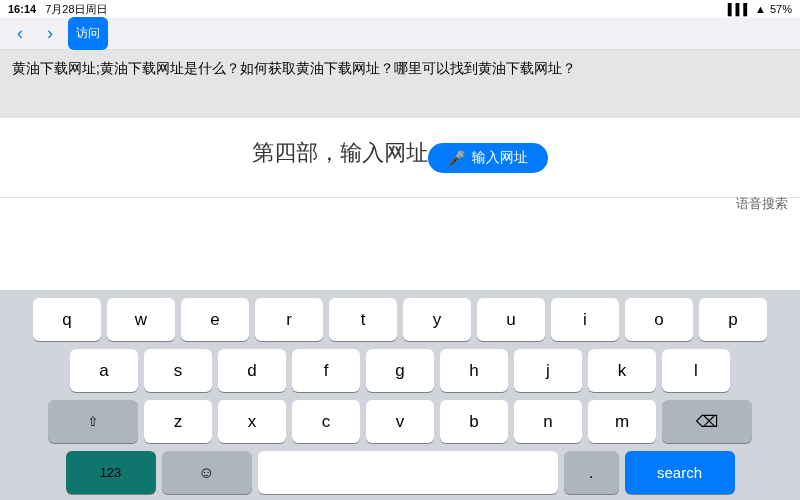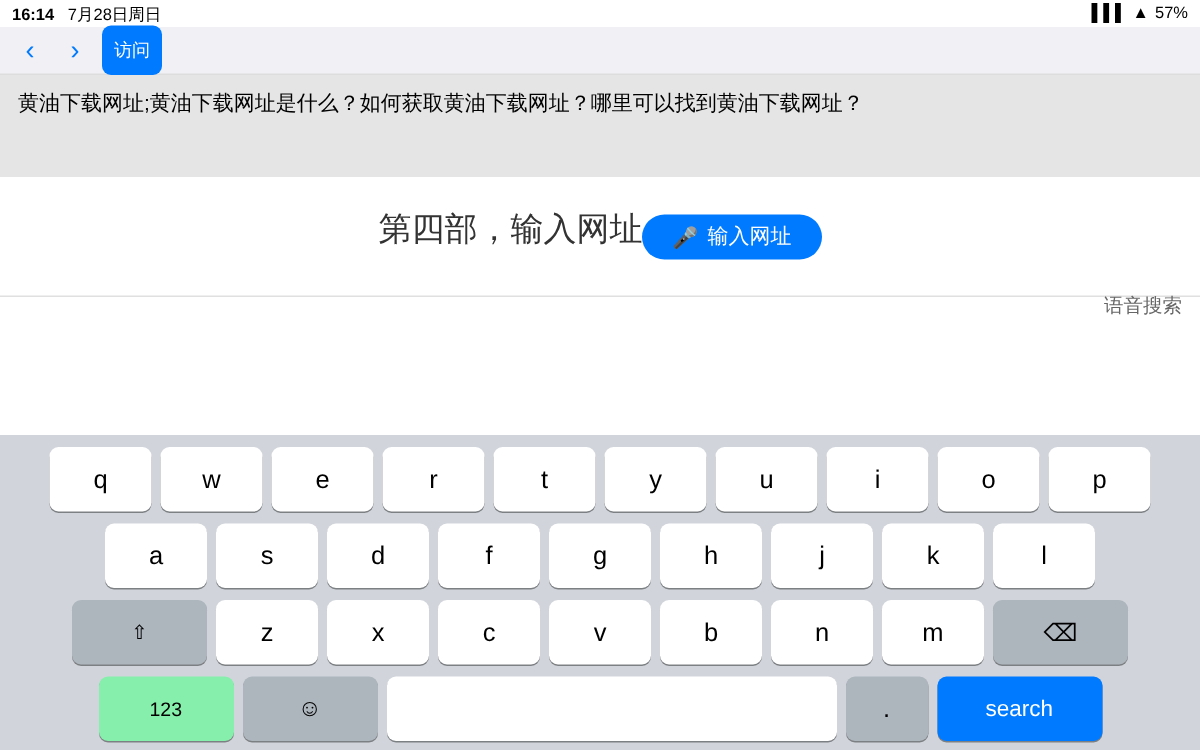--- a/index.html
+++ b/index.html
@@ -176,21 +176,21 @@
       max-width: 90px;
     }
 
     .key.shift-key {
       background: #adb5bd;
       flex: 1.4;
       max-width: 90px;
     }
 
     .key.number-key {
-      background: #86efac;
+      background: #0f766e;
       font-size: 13px;
       flex: 1.4;
     }
 
     .key.emoji-key {
       background: #adb5bd;
       font-size: 16px;
     }
 
     .key.space-key {

